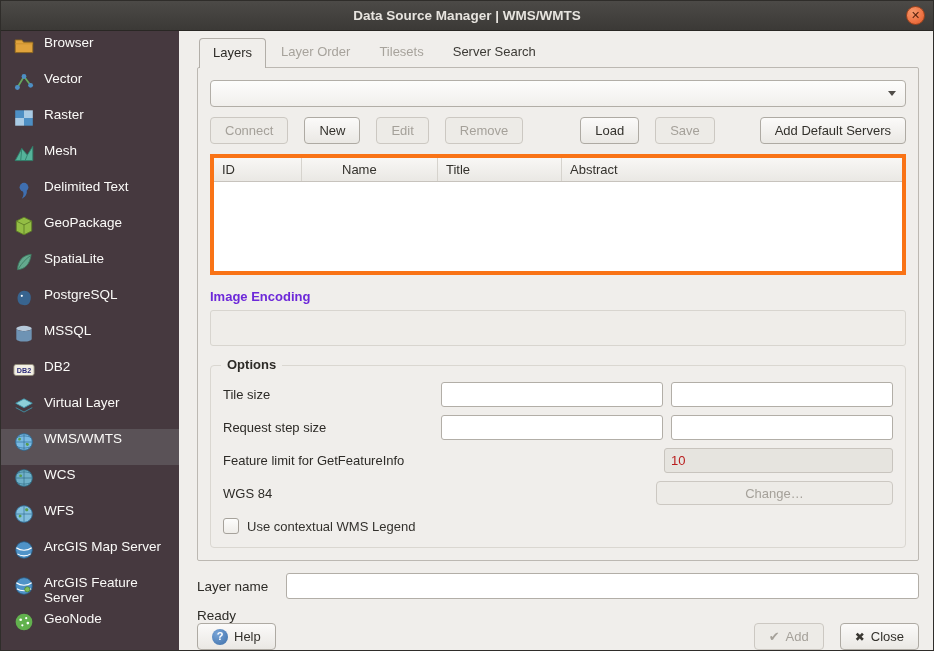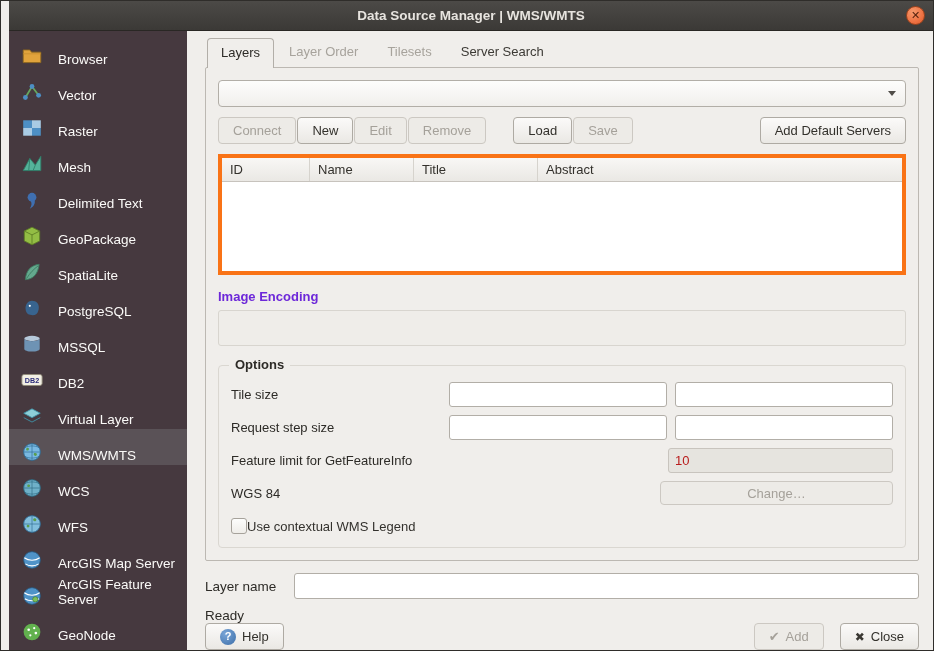--- a/index.html
+++ b/index.html
@@ -1,74 +1,74 @@
 <!DOCTYPE html>
 <html><head>
 <meta charset="utf-8">
 <style>
   * { margin:0; padding:0; box-sizing:border-box; }
   body { font-family:"Liberation Sans","DejaVu Sans",sans-serif; font-size:13px; color:#33312d; background:#888; }
-  .window { width:934px; height:651px; position:relative; border:1px solid #2f2d2a; background:#f0eeeb; display:flex; flex-direction:column; overflow:hidden; cursor:default;padding-left:8px; }
+  .window { width:934px; height:651px; position:relative; border:1px solid #2f2d2a; background:#f0eeeb; display:flex; flex-direction:column; overflow:hidden; cursor:default; }
 
   
   .titlebar { flex:0 0 30px; background:linear-gradient(#4c4a47,#3b3936); border-bottom:1px solid #292724; display:flex; align-items:center; justify-content:center; position:relative; }
   .titlebar .title { color:#e7e4df; font-weight:bold; font-size:13.5px; }
   .win-close { position:absolute; right:8px; top:5px; width:19px; height:19px; border-radius:50%; background:radial-gradient(circle at 35% 30%,#f79a6d,#ee7243 60%,#d95a2b); border:1px solid #a0441d; color:#56220e; font-size:11px; font-weight:bold; display:flex; align-items:center; justify-content:center; line-height:1; }
 
   .body { flex:1; display:flex; min-height:0; }
 
   
   .sidebar { flex:0 0 178px; background:#46393f; color:#fbfaf8; padding-top:2px; overflow:hidden; }
-  .side-item { display:flex; align-items:flex-end; gap:15px; min-height:36px; padding:2px 8px 2px 12px; font-size:13.5px; line-height:1.12; }
+  .side-item { display:flex; align-items:flex-start; gap:9px; min-height:36px; padding:2px 8px 2px 12px; font-size:13.5px; line-height:1.12; }
   .side-item.selected { background:#5a5257; }
   .side-item .icon { flex:0 0 22px; width:22px; height:22px; }
   .side-item .icon svg { width:100%; height:100%; display:block; }
 
   
   .main { flex:1; display:flex; flex-direction:column; background:#f0eeeb; padding:6px 14px 12px 18px; min-width:0; }
 
   .tabs { display:flex; align-items:flex-end; height:31px; padding-left:2px; position:relative; z-index:2; }
   .tab { padding:6px 13px 8px; border:1px solid transparent; border-bottom:none; border-radius:4px 4px 0 0; margin-right:1px; color:#3c3a35; }
   .tab.selected { background:#f0eeeb; border-color:#b2aea8; color:#2d2b27; position:relative; top:1px; }
   .tab.disabled { color:#a7a39c; }
 
   .tab-frame { border:1px solid #bcb8b2; border-radius:2px; padding:12px; display:flex; flex-direction:column; background:#f0eeeb; }
 
   .combo { height:27px; border:1px solid #b2aea7; border-radius:4px; background:linear-gradient(#fdfdfc,#f1efec); display:flex; align-items:center; padding:0 9px; }
   .combo .arrow { margin-left:auto; width:0; height:0; border-left:4.5px solid transparent; border-right:4.5px solid transparent; border-top:5.5px solid #504d48; }
 
   .btn { height:27px; padding:0 14px; border:1px solid #aeaaa3; border-radius:4px; background:linear-gradient(#fbfaf9,#eae8e4); color:#33312c; display:inline-flex; align-items:center; justify-content:center; gap:6px; font-size:13px; white-space:nowrap; }
   .btn.disabled { background:#edebe7; border-color:#ccc8c2; color:#a5a19a; }
 
-  .btn-row { display:flex; gap:1px; margin-top:10px; align-items:center; }
+  .btn-row { display:flex; gap:16px; margin-top:10px; align-items:center; }
   .sp { width:25px; }
 
   .table { margin-top:10px; border:4px solid #f97316; background:#fff; height:121px; display:flex; flex-direction:column; }
   .thead { flex:0 0 24px; display:flex; background:linear-gradient(#f8f7f5,#eae8e4); border-bottom:1px solid #c7c3bd; }
   .th { display:flex; align-items:center; padding:0 8px; border-right:1px solid #d6d3cd; color:#33312c; }
-  .th-id { width:88px; } .th-name { width:104px; } .th-title { width:124px; } .th-abstract { flex:1; border-right:none; }
+  .th-id { width:88px; } .th-name { width:104px;margin-left:32px; } .th-title { width:124px; } .th-abstract { flex:1; border-right:none; }
   .tbody { flex:1; background:#fff; }
 
   .group-label-disabled { margin-top:14px; font-weight:bold; color:#6d28d9; }
   .encoding-frame { margin-top:6px; height:36px; border:1px solid #d8d5cf; border-radius:3px; background:#efede9; }
 
   .options-group { margin-top:19px; border:1px solid #dad7d1; border-radius:4px; padding:12px 12px 13px; position:relative; }
   .options-title { position:absolute; top:-9px; left:10px; background:#f0eeeb; padding:0 6px; font-weight:bold; color:#2d2b27; }
 
   .opt-row { display:flex; align-items:center; margin-top:8px; }
   .opt-row.first { margin-top:4px; }
   .opt-label { width:218px; color:#2d2b27; }
   .opt-fields { flex:1; display:flex; gap:8px; }
   .opt-fields > * { flex:1; min-width:0; }
   .text-input { height:25px; border:1px solid #b2aea7; border-radius:3px; background:#fff; padding:0 6px; font:13px "Liberation Sans","DejaVu Sans",sans-serif; color:#2d2b27; }
   .text-input:disabled { background:#e6e4df; color:#b91c1c; border-color:#c8c4be; }
   .ghost { visibility:hidden; }
   .btn.small { height:24px; }
 
-  .chk-row { display:flex; align-items:center; margin-top:13px; }
+  .chk-row { display:flex; align-items:center; gap:8px; margin-top:13px; }
   .checkbox { width:16px; height:16px; border:1px solid #a6a29b; border-radius:3px; background:linear-gradient(#fdfdfc,#efede9); }
 
   .layer-row { display:flex; align-items:center; margin-top:12px; }
   .layer-label { width:89px; color:#2d2b27; font-size:13.5px; }
   .layer-row .text-input { flex:1; height:26px; }
 
   .status { margin-top:9px; color:#2d2b27; font-size:13.5px; }
 
   .footer { margin-top:auto; display:flex; align-items:center; }
   .q-icon { width:16px; height:16px; border-radius:50%; background:radial-gradient(circle at 35% 30%,#7aa6d8,#3c6ea8); color:#fff; font-size:11px; font-weight:bold; display:flex; align-items:center; justify-content:center; line-height:1; }

